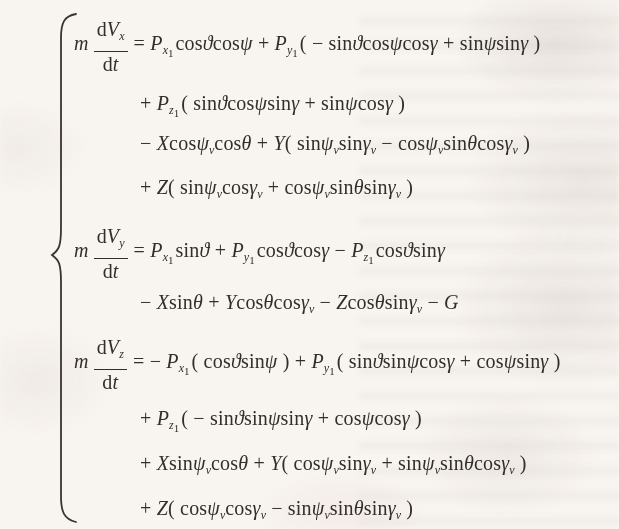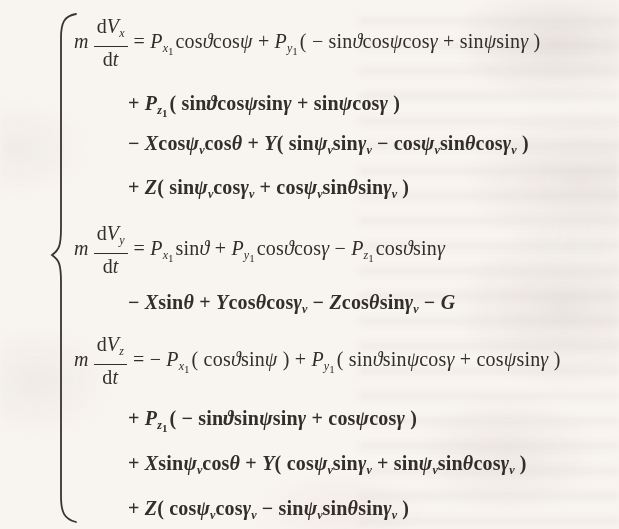--- a/index.html
+++ b/index.html
@@ -26,27 +26,27 @@
     position:absolute;top:0;right:0;width:260px;height:100%;pointer-events:none;
     background:repeating-linear-gradient(180deg, transparent 0 17px, rgba(184,176,168,0.10) 17px 25px);
     filter:blur(3px);
   }
   .brace-svg{position:absolute;left:50px;top:12px;}
   .mline{
     position:absolute;white-space:nowrap;
     font-size:20px;letter-spacing:0.2px;
   }
   .mline.main{line-height:48px;height:48px;left:74px;}
-  .mline.cont{line-height:28px;height:28px;left:128px;font-weight:bold;}
+  .mline.cont{line-height:28px;height:28px;left:140px;}
   .i{font-style:italic;}
   .r{font-style:normal;}
   .s{font-size:12px;font-style:italic;vertical-align:-4px;letter-spacing:0;}
   .u{font-size:11px;font-style:normal;vertical-align:-7px;letter-spacing:0;margin-right:2px;}
   .frac{display:inline-block;vertical-align:middle;text-align:center;margin:0 6px 0 5px;}
-  .frac .num{display:block;line-height:21px;padding:0 3px 2px;border-bottom:1.5px solid currentColor;text-align:center;}
+  .frac .num{display:block;line-height:26px;padding:0 3px 2px;border-bottom:1.5px solid currentColor;text-align:center;}
   .frac .den{display:block;line-height:21px;padding-top:2px;}
   .watermark{
     position:absolute;left:437px;top:501px;
     font-family:"Liberation Sans","DejaVu Sans",sans-serif;
     font-size:17px;letter-spacing:0.4px;color:#c8c5c2;
   }
 </style>
 </head>
 <body>
 

